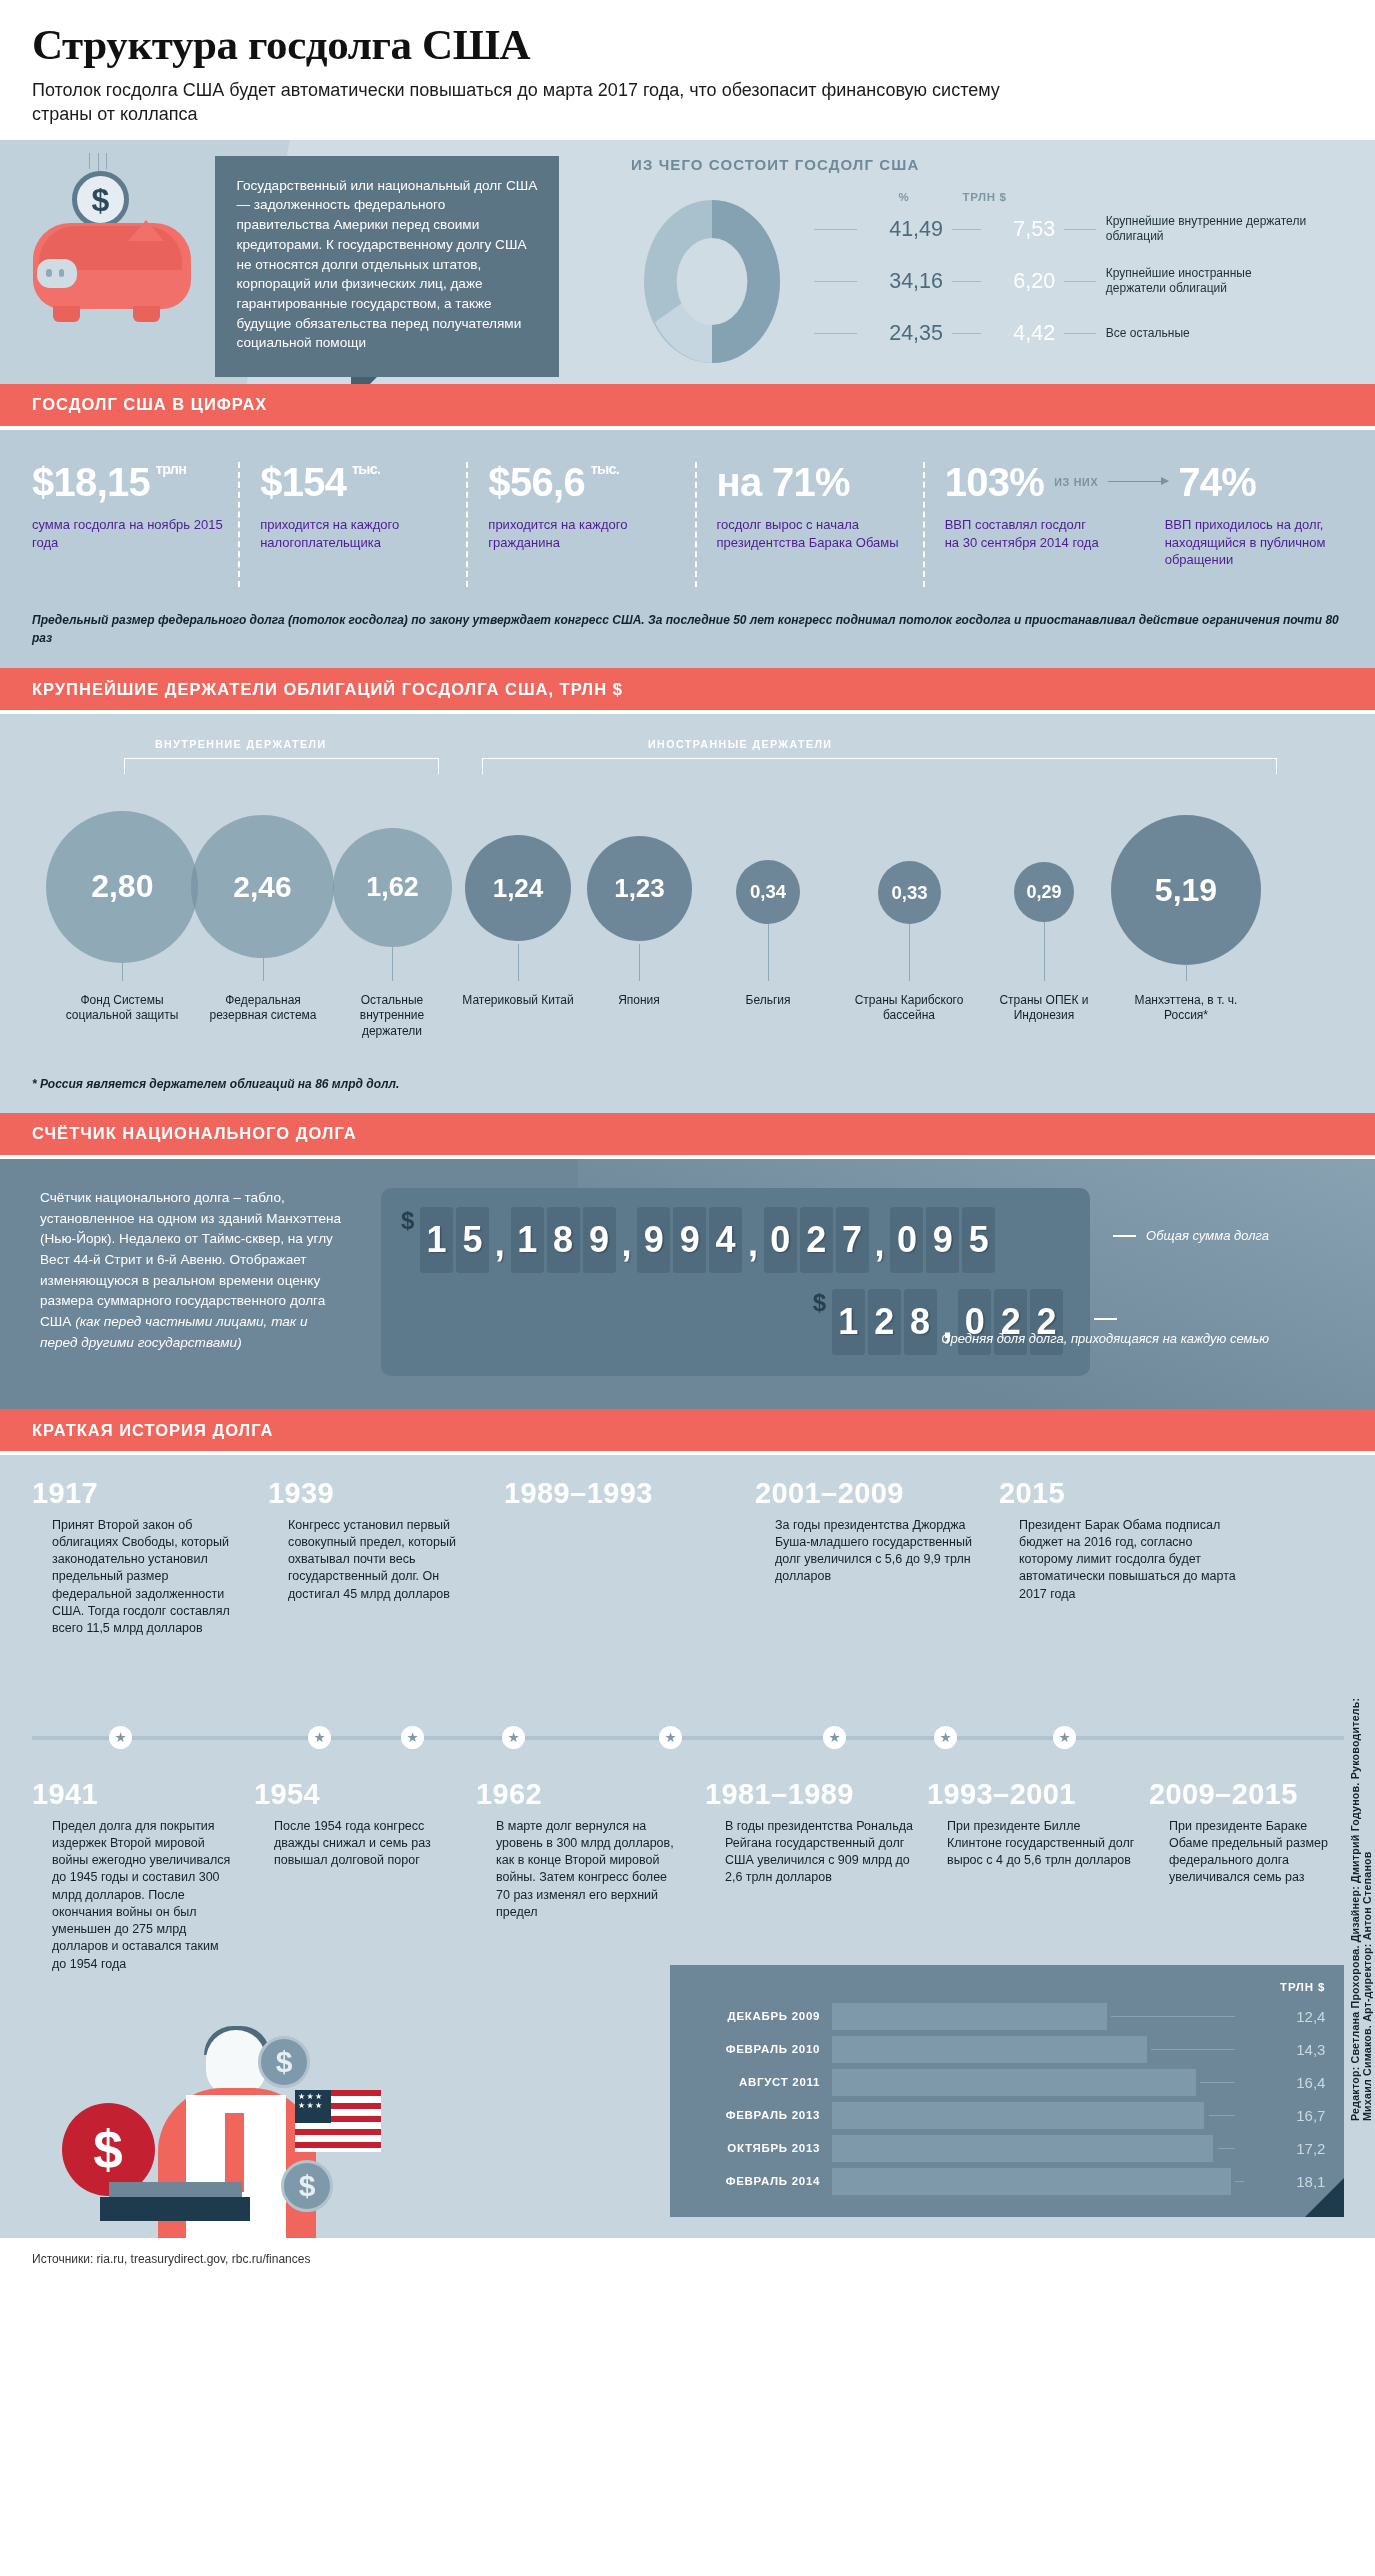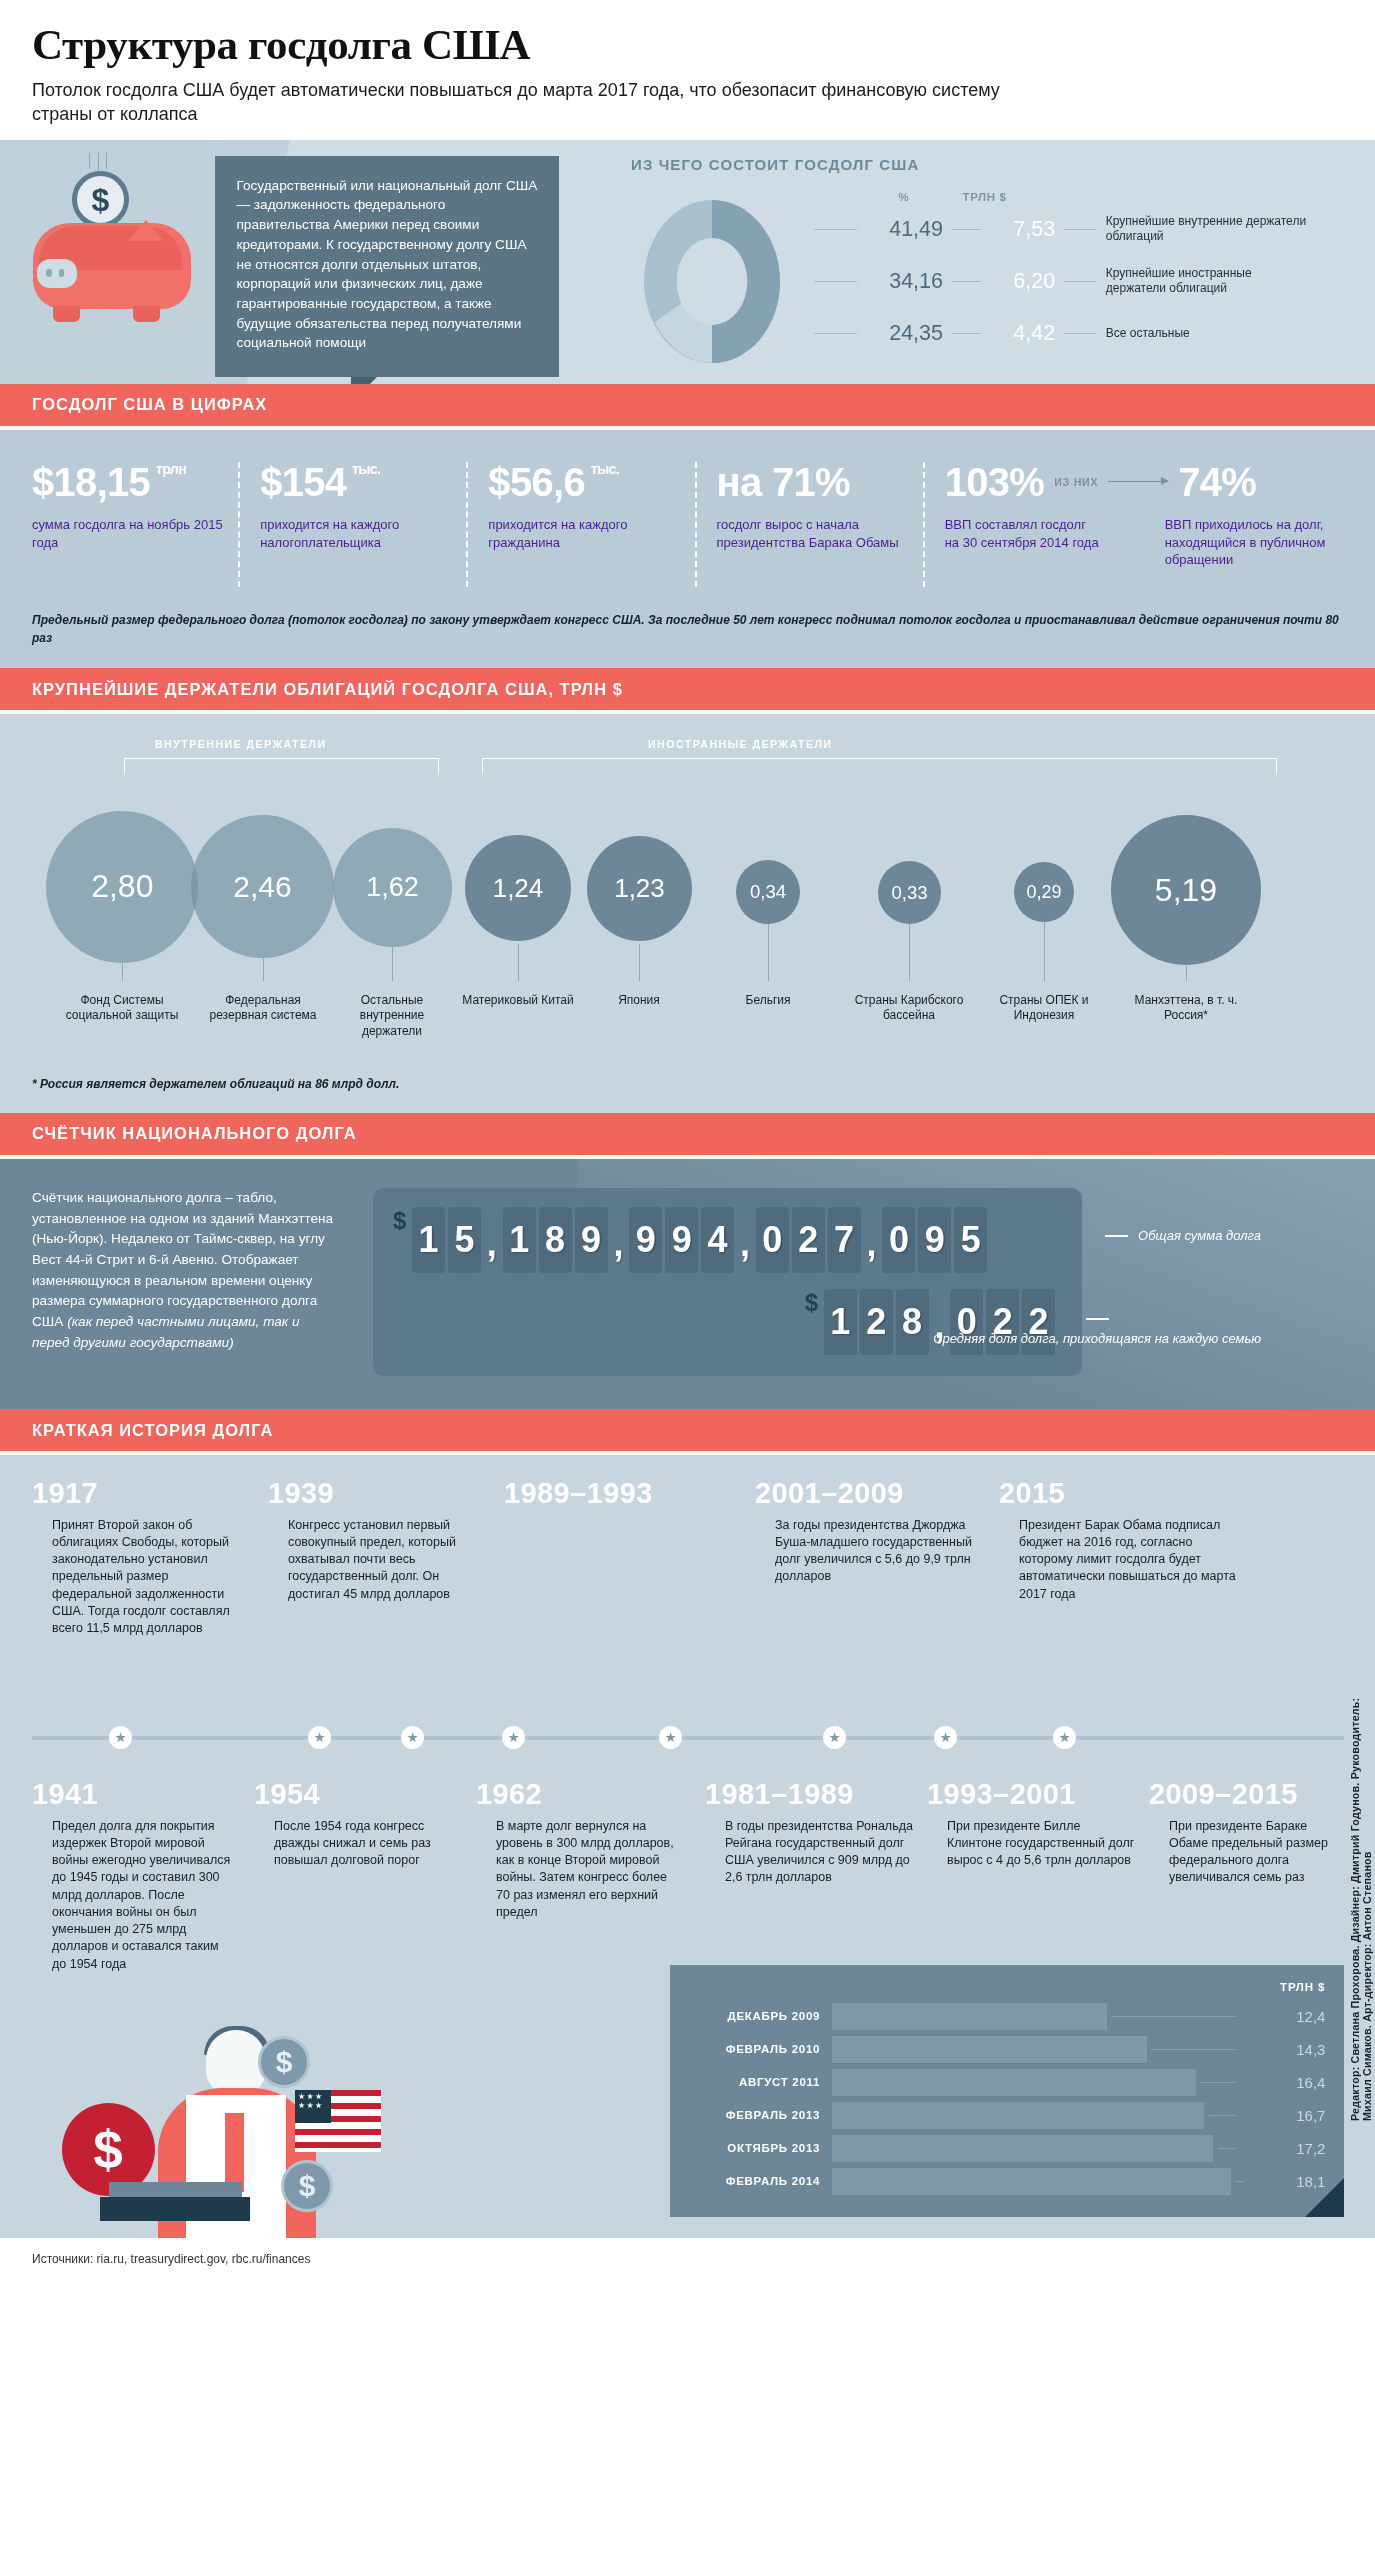--- a/index.html
+++ b/index.html
@@ -178,41 +178,41 @@
     position: absolute; top: 0;
     font-size: 10.7px; letter-spacing: 1.4px; font-weight: 700; color: #ffffff;
     text-transform: uppercase;
   }
   .bracket { position: absolute; border: 1.4px solid #ffffff; border-bottom: none; height: 16px; top: 20px; }
   .bubbles-row { position: relative; height: 193px; }
   .bub { position: absolute; bottom: 0; }
   .bub .circle {
     border-radius: 50%;
     display: flex; align-items: center; justify-content: center;
-    color: #ffffff; font-weight: 400;
+    color: #ffffff; font-weight: 700;
     font-family: "Liberation Sans Narrow","Liberation Sans", sans-serif;
   }
   .bub.inner .circle { background: rgba(112,142,160,0.62); }
   .bub.foreign .circle { background: #6d8799; }
   .leader { position: absolute; width: 1.4px; background: #8fa9b8; }
   .cap-row { position: relative; height: 79px; margin-top: 11.5px; }
   .cap {
     position: absolute; top: 0; text-align: center;
     font-size: 12px; line-height: 1.3; color: #12232c; transform: translateX(-50%);
     width: 115px;
   }
   .footnote { font-style: italic; font-weight: 600; font-size: 12px; color: #12232c; margin-top: 5.7px; }
 
   
   .counter-section { background: #6d8799; padding: 29px 32px 33px 32px; position: relative; overflow: hidden; }
   .counter-section .wash {
     position: absolute; right: 0; top: 0; width: 58%; height: 100%;
     background: linear-gradient(200deg, rgba(160,185,200,.55) 0%, rgba(160,185,200,0) 70%);
   }
-  .counter-flex { display: flex; gap: 33px; position: relative; }
+  .counter-flex { display: flex; gap: 33px; position: relative; margin-left: 8px; }
   .counter-text { width: 308px; color: #ffffff; font-size: 13.6px; line-height: 1.52; }
   .counter-text em { font-style: italic; }
   .odometer-panel {
     background: #5d7a8c; border-radius: 10px; padding: 18.6px 24px 21.5px 20px;
     position: relative; flex: 1; max-width: 709px;
   }
   .odo-line { display: flex; align-items: center; }
   .odo-line.second { justify-content: flex-end; margin-top: 16px; }
   .odo-dollar { font-size: 24px; color: #26404f; font-weight: 700; margin-right: 5.7px; align-self: flex-start; }
   .digit {

